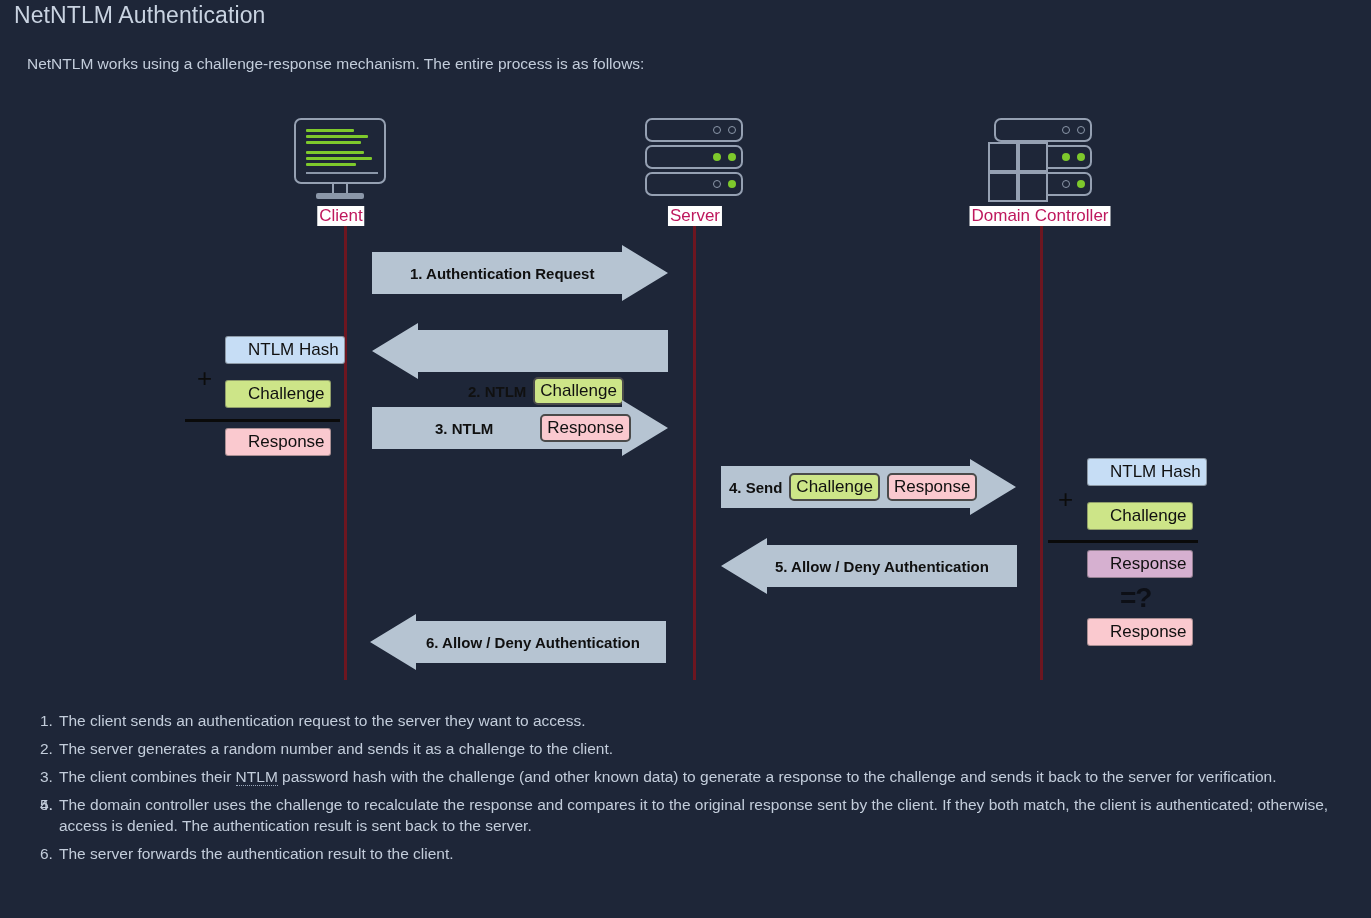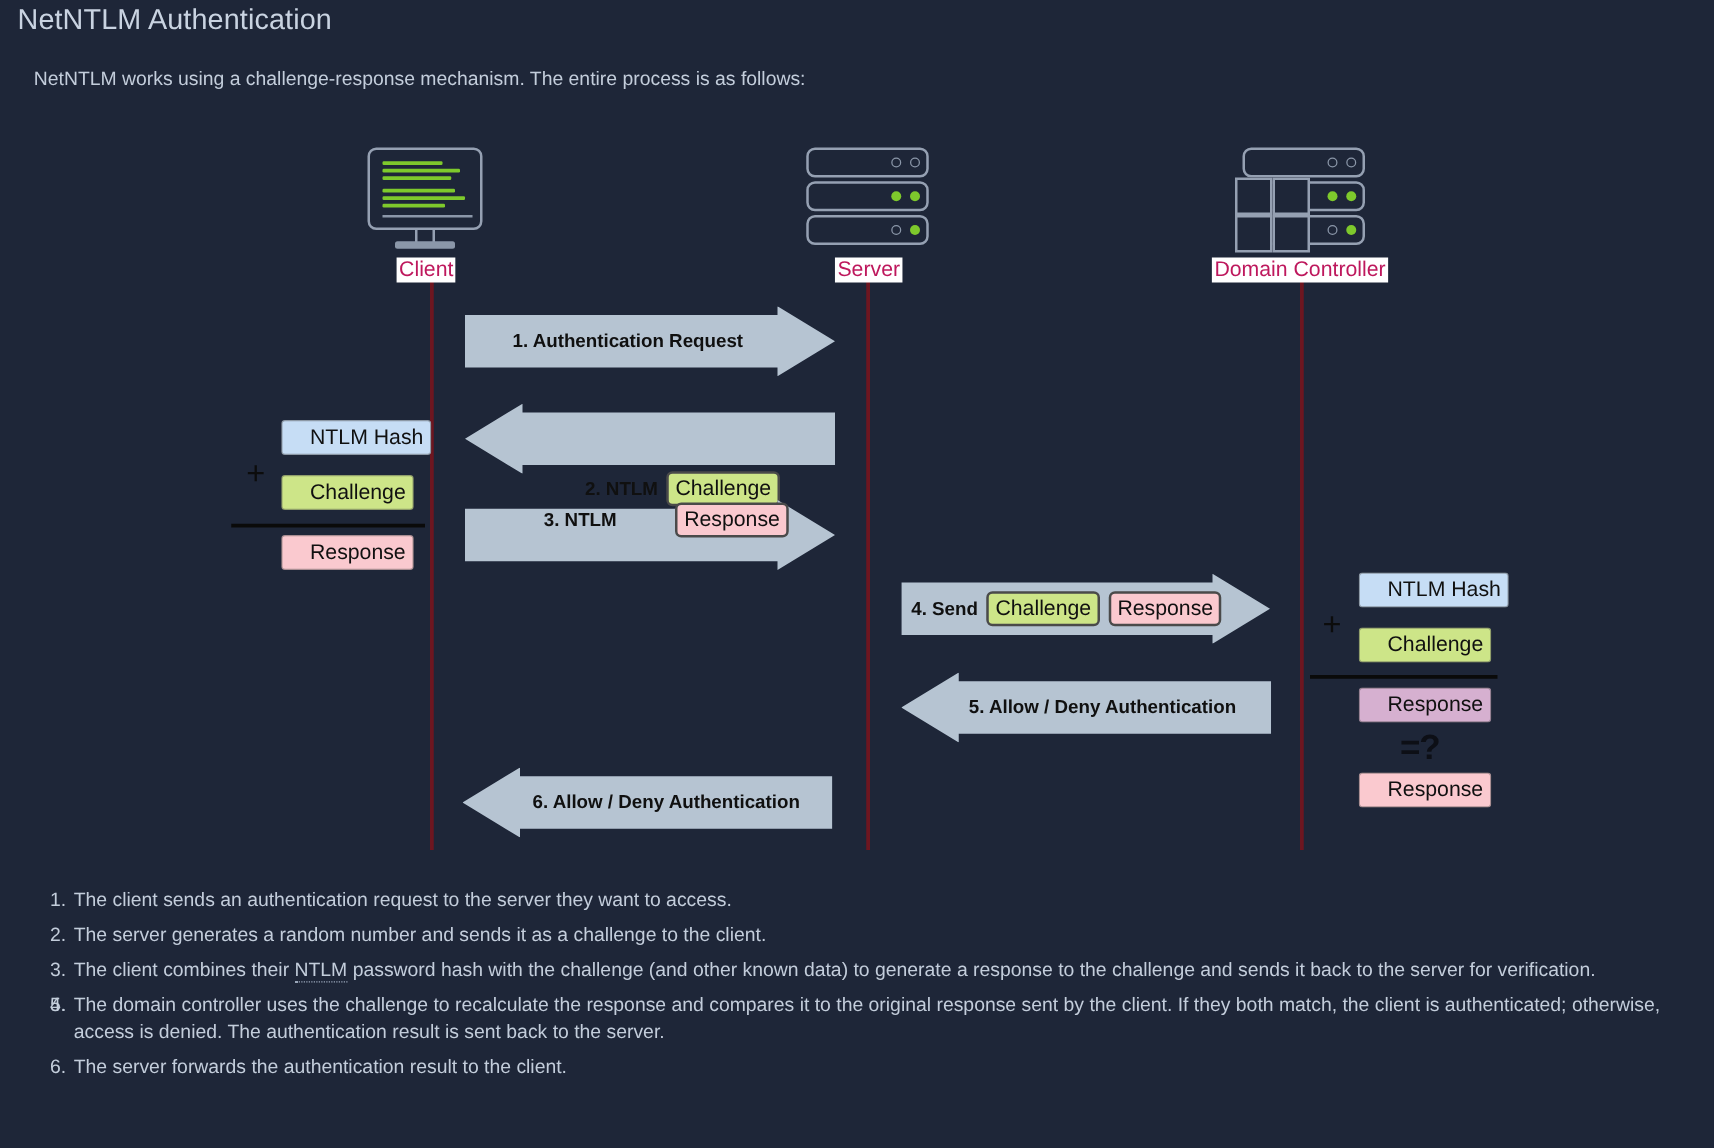--- a/index.html
+++ b/index.html
@@ -309,21 +309,21 @@
 
   <div class="arrow arrow-left" style="left:372px; top:223px; width:296px;">
   </div>
   <div class="arrow-text" style="left:468px; top:251px;margin-top:40px;">
     <span>2. NTLM</span>
     <span class="badge badge-challenge">Challenge</span>
   </div>
 
   <div class="arrow arrow-right" style="left:372px; top:300px; width:296px;">
   </div>
-  <div class="arrow-text" style="left:435px; top:316px;gap:47px;">
+  <div class="arrow-text" style="left:435px; top:328px;gap:47px;">
     <span>3. NTLM</span>
     <span class="badge badge-response">Response</span>
   </div>
 
   <div class="arrow arrow-right" style="left:721px; top:359px; width:295px;">
   </div>
   <div class="arrow-text" style="left:729px; top:387px;">
     <span>4. Send</span>
     <span class="badge badge-challenge">Challenge</span>
     <span class="badge badge-response">Response</span>

